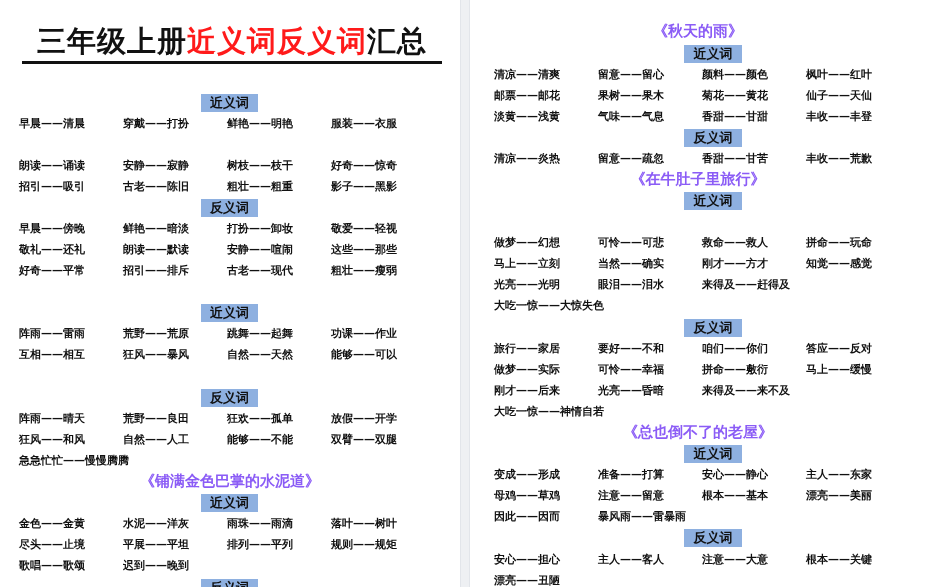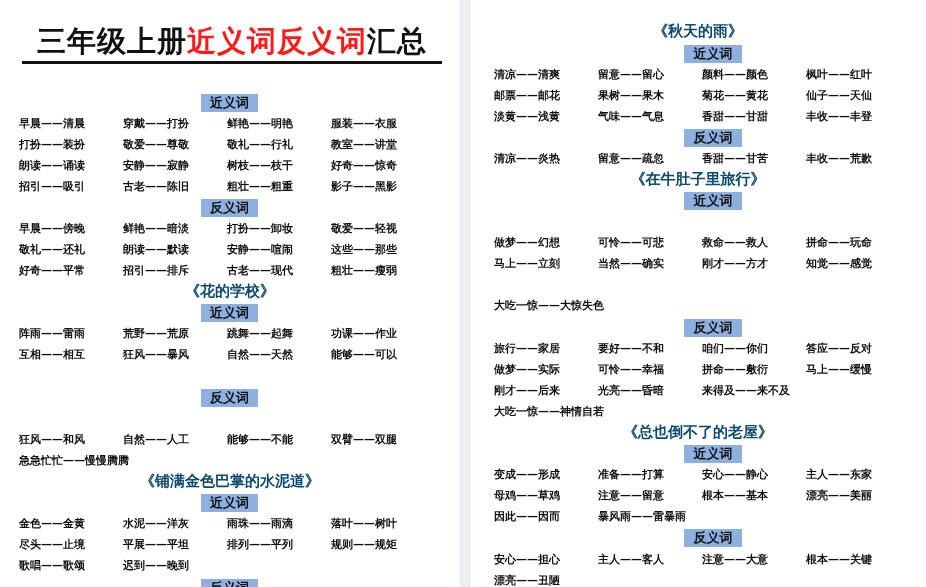--- a/index.html
+++ b/index.html
@@ -16,21 +16,21 @@
   .doc-title {
     position:absolute; left:22px; top:8px; width:420px; height:38px;
     text-align:center; font-size:29px; font-weight:bold; letter-spacing:1px;
     border-bottom:3px solid #111; line-height:36px;
     font-family: "DejaVu Serif", serif;
   }
   .doc-title .red { color:#ff1a1a; }
 
   .lesson {
     position:absolute; left:0; width:100%; text-align:center;
-    color:#0c4a6e; font-size:15px; font-weight:bold; line-height:18px;
+    color:#8b5cf6; font-size:15px; font-weight:bold; line-height:18px;
   }
   .badge {
     position:absolute; height:18px; line-height:18px; background:#8eb0e0;
     font-size:13px; font-weight:bold; text-align:center; color:#111;
   }
   .pl .badge { left:201px; width:57px; }
   .pr .badge { left:214px; width:58px; }
 
   .row { position:absolute; height:20px; line-height:20px; font-size:11px; font-weight:bold; white-space:nowrap; }
   .pl .row { left:19px; }
@@ -43,33 +43,32 @@
 
 <div class="gutter"></div>
 
 <div class="page page-left pl">
   <div class="doc-title">
     <span>三年级上册</span><span class="red">近义词反义词</span><span>汇总</span>
   </div>
 
   <div class="badge" style="top:79px">近义词</div>
   <div class="row" style="top:99px"><span class="pair">早晨——清晨</span><span class="pair">穿戴——打扮</span><span class="pair">鲜艳——明艳</span><span class="pair">服装——衣服</span></div>
-  <div class="row" style="top:120px"><span class="pair">打扮——装扮</span><span class="pair">敬爱——尊敬</span><span class="pair">敬礼——行礼</span><span class="pair">教室——讲堂</span></div>
   <div class="row" style="top:141px"><span class="pair">朗读——诵读</span><span class="pair">安静——寂静</span><span class="pair">树枝——枝干</span><span class="pair">好奇——惊奇</span></div>
   <div class="row" style="top:162px"><span class="pair">招引——吸引</span><span class="pair">古老——陈旧</span><span class="pair">粗壮——粗重</span><span class="pair">影子——黑影</span></div>
   <div class="badge" style="top:184px">反义词</div>
   <div class="row" style="top:204px"><span class="pair">早晨——傍晚</span><span class="pair">鲜艳——暗淡</span><span class="pair">打扮——卸妆</span><span class="pair">敬爱——轻视</span></div>
   <div class="row" style="top:225px"><span class="pair">敬礼——还礼</span><span class="pair">朗读——默读</span><span class="pair">安静——喧闹</span><span class="pair">这些——那些</span></div>
   <div class="row" style="top:246px"><span class="pair">好奇——平常</span><span class="pair">招引——排斥</span><span class="pair">古老——现代</span><span class="pair">粗壮——瘦弱</span></div>
 
-  <div class="lesson" style="top:267px">《花的学校》</div>
   <div class="badge" style="top:289px">近义词</div>
   <div class="row" style="top:309px"><span class="pair">阵雨——雷雨</span><span class="pair">荒野——荒原</span><span class="pair">跳舞——起舞</span><span class="pair">功课——作业</span></div>
   <div class="row" style="top:330px"><span class="pair">互相——相互</span><span class="pair">狂风——暴风</span><span class="pair">自然——天然</span><span class="pair">能够——可以</span></div>
   <div class="badge" style="top:374px">反义词</div>
+  <div class="row" style="top:394px"><span class="pair">阵雨——晴天</span><span class="pair">荒野——良田</span><span class="pair">狂欢——孤单</span><span class="pair">放假——开学</span></div>
   <div class="row" style="top:415px"><span class="pair">狂风——和风</span><span class="pair">自然——人工</span><span class="pair">能够——不能</span><span class="pair">双臂——双腿</span></div>
   <div class="row" style="top:436px"><span class="pair wide">急急忙忙——慢慢腾腾</span></div>
 
   <div class="lesson" style="top:457px">《铺满金色巴掌的水泥道》</div>
   <div class="badge" style="top:479px">近义词</div>
   <div class="row" style="top:499px"><span class="pair">金色——金黄</span><span class="pair">水泥——洋灰</span><span class="pair">雨珠——雨滴</span><span class="pair">落叶——树叶</span></div>
   <div class="row" style="top:520px"><span class="pair">尽头——止境</span><span class="pair">平展——平坦</span><span class="pair">排列——平列</span><span class="pair">规则——规矩</span></div>
   <div class="row" style="top:541px"><span class="pair">歌唱——歌颂</span><span class="pair">迟到——晚到</span></div>
   <div class="badge" style="top:564px">反义词</div>
 </div>
@@ -81,20 +80,21 @@
   <div class="row" style="top:50px"><span class="pair">清凉——清爽</span><span class="pair">留意——留心</span><span class="pair">颜料——颜色</span><span class="pair">枫叶——红叶</span></div>
   <div class="row" style="top:71px"><span class="pair">邮票——邮花</span><span class="pair">果树——果木</span><span class="pair">菊花——黄花</span><span class="pair">仙子——天仙</span></div>
   <div class="row" style="top:92px"><span class="pair">淡黄——浅黄</span><span class="pair">气味——气息</span><span class="pair">香甜——甘甜</span><span class="pair">丰收——丰登</span></div>
   <div class="badge" style="top:114px">反义词</div>
   <div class="row" style="top:134px"><span class="pair">清凉——炎热</span><span class="pair">留意——疏忽</span><span class="pair">香甜——甘苦</span><span class="pair">丰收——荒歉</span></div>
 
   <div class="lesson" style="top:155px">《在牛肚子里旅行》</div>
   <div class="badge" style="top:177px">近义词</div>
   <div class="row" style="top:218px"><span class="pair">做梦——幻想</span><span class="pair">可怜——可悲</span><span class="pair">救命——救人</span><span class="pair">拼命——玩命</span></div>
   <div class="row" style="top:239px"><span class="pair">马上——立刻</span><span class="pair">当然——确实</span><span class="pair">刚才——方才</span><span class="pair">知觉——感觉</span></div>
+  <div class="row" style="top:260px"><span class="pair">光亮——光明</span><span class="pair">眼泪——泪水</span><span class="pair wide">来得及——赶得及</span></div>
   <div class="row" style="top:281px"><span class="pair wide">大吃一惊——大惊失色</span></div>
   <div class="badge" style="top:304px">反义词</div>
   <div class="row" style="top:324px"><span class="pair">旅行——家居</span><span class="pair">要好——不和</span><span class="pair">咱们——你们</span><span class="pair">答应——反对</span></div>
   <div class="row" style="top:345px"><span class="pair">做梦——实际</span><span class="pair">可怜——幸福</span><span class="pair">拼命——敷衍</span><span class="pair">马上——缓慢</span></div>
   <div class="row" style="top:366px"><span class="pair">刚才——后来</span><span class="pair">光亮——昏暗</span><span class="pair wide">来得及——来不及</span></div>
   <div class="row" style="top:387px"><span class="pair wide">大吃一惊——神情自若</span></div>
 
   <div class="lesson" style="top:408px">《总也倒不了的老屋》</div>
   <div class="badge" style="top:430px">近义词</div>
   <div class="row" style="top:450px"><span class="pair">变成——形成</span><span class="pair">准备——打算</span><span class="pair">安心——静心</span><span class="pair">主人——东家</span></div>

